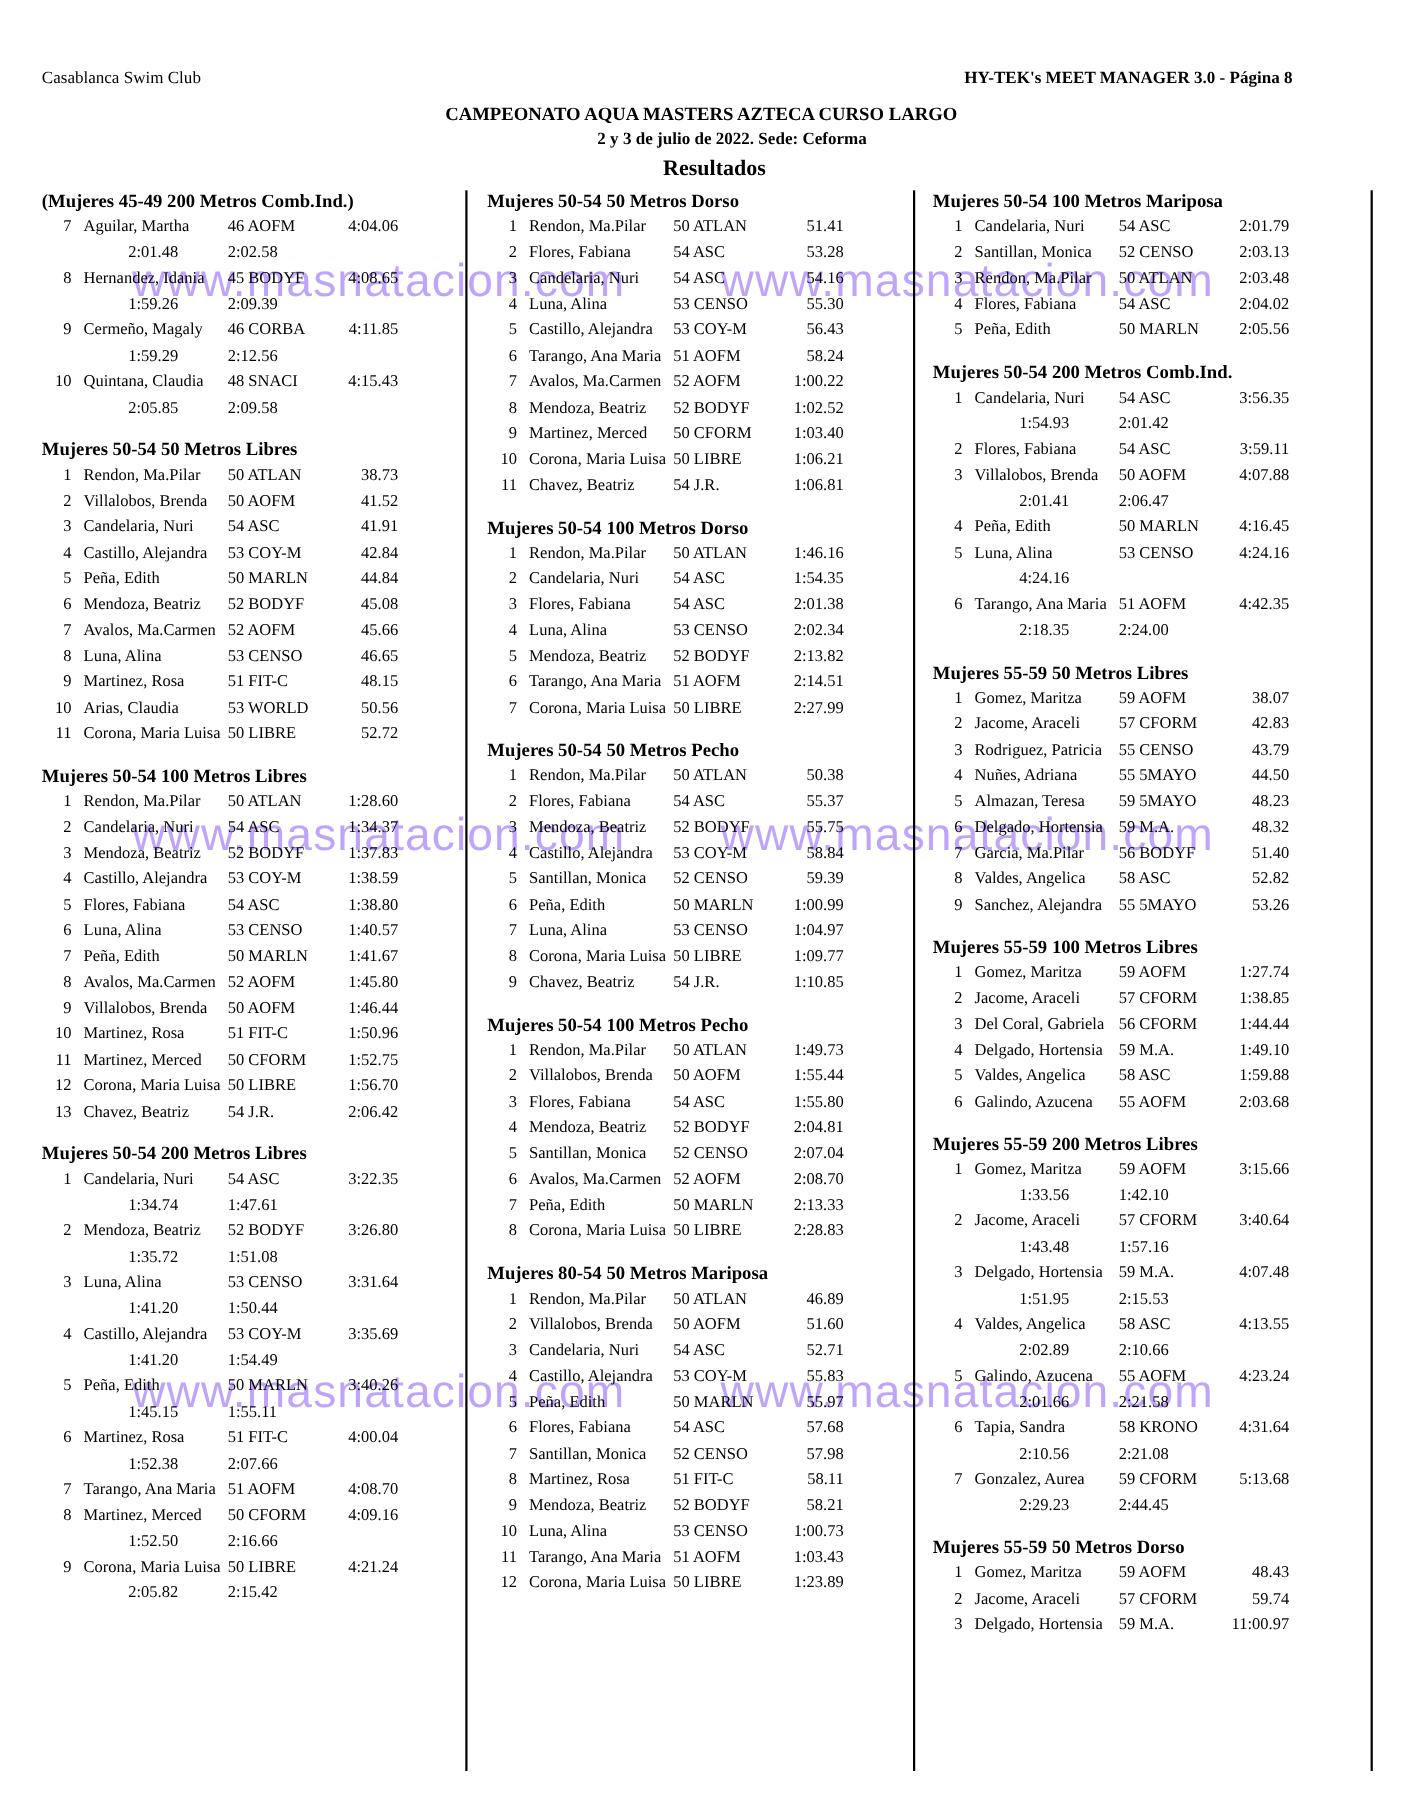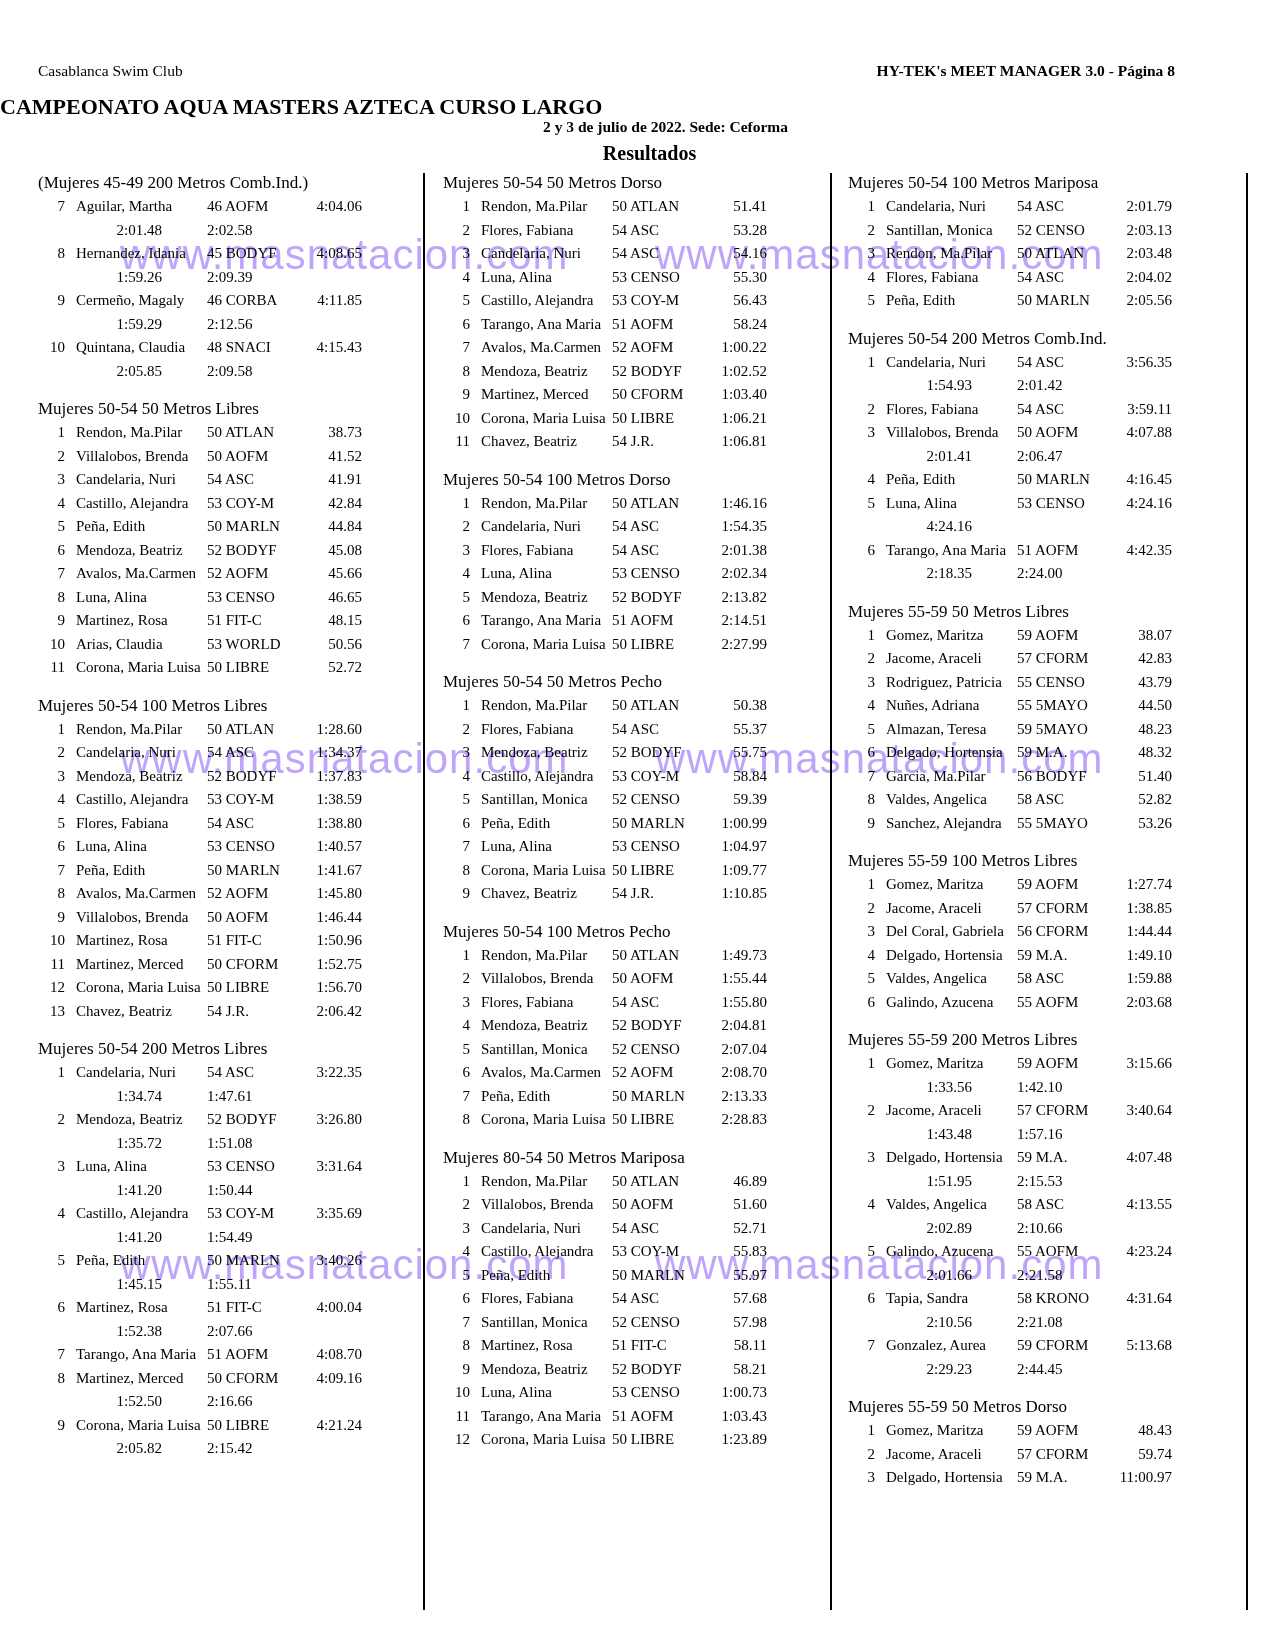--- a/index.html
+++ b/index.html
@@ -6,30 +6,30 @@
   body{
     width:1275px;height:1650px;position:relative;background:#ffffff;color:#000;
     font-family:"Liberation Serif", serif;overflow:hidden;
   }
   .wm{
     position:absolute;font-family:"Liberation Sans", sans-serif;font-weight:400;
     font-size:42px;color:#8b5cf6;opacity:.55;white-space:nowrap;z-index:0;letter-spacing:1px;text-align:right;
   }
   .hdr-club{position:absolute;left:38px;top:62px;font-size:15.5px;z-index:2;}
   .hdr-manager{position:absolute;right:100px;top:62px;font-size:15.5px;z-index:2;font-weight:bold;}
-  .hdr-title{position:absolute;left:0;width:100%;top:94px;font-weight:bold;font-size:22px;z-index:2;}
+  .hdr-title{position:absolute;left:0;width:100%;top:94px;text-align:center;font-weight:bold;font-size:17px;z-index:2;}
   .hdr-subtitle{position:absolute;left:0;width:100%;top:118px;text-align:center;font-weight:bold;font-size:15.5px;z-index:2;padding-left:28px;}
   .hdr-results{position:absolute;left:0;width:100%;top:142px;text-align:center;font-weight:bold;font-size:20px;z-index:2;padding-left:12px;}
   .vline{position:absolute;width:2px;background:#000;top:173px;height:1437px;z-index:1;}
   #vline1{left:423px;} #vline2{left:830px;} #vline3{left:1246px;}
   .col{position:absolute;top:170px;width:324px;z-index:2;}
   #col1{left:38px;} #col2{left:443px;} #col3{left:848px;}
   .event{margin-top:13px;}
   .col > .event:first-child{margin-top:0;}
-  .event-title{font-size:17px;font-weight:normal;height:25px;line-height:25px;white-space:nowrap;}
+  .event-title{font-size:17px;font-weight:bold;height:25px;line-height:25px;white-space:nowrap;}
   .row,.srow{position:relative;height:23.5px;line-height:23.5px;font-size:15px;white-space:nowrap;}
   .row .rank{position:absolute;left:0;width:27px;text-align:right;}
   .row .name{position:absolute;left:38px;}
   .row .team{position:absolute;left:169px;}
   .row .time{position:absolute;right:0;}
   .srow .s1{position:absolute;left:0;width:124px;text-align:right;}
   .srow .s2{position:absolute;left:169px;}
 </style>
 </head>
 <body>

